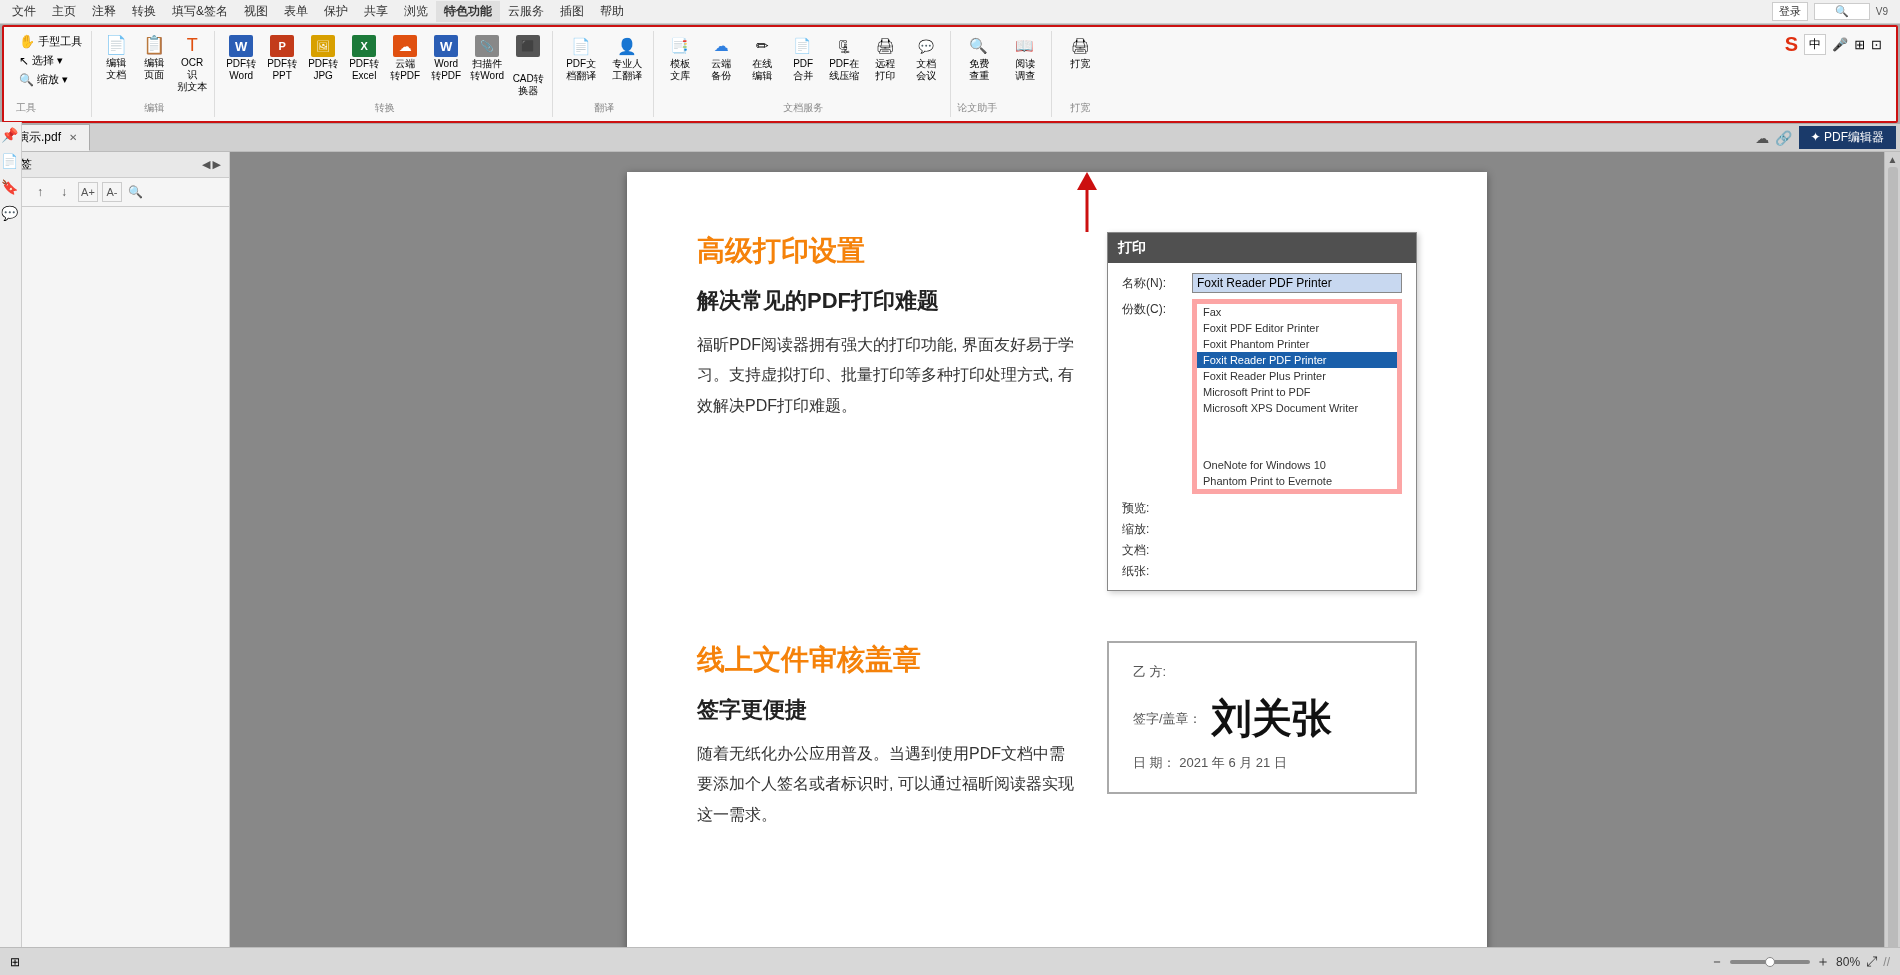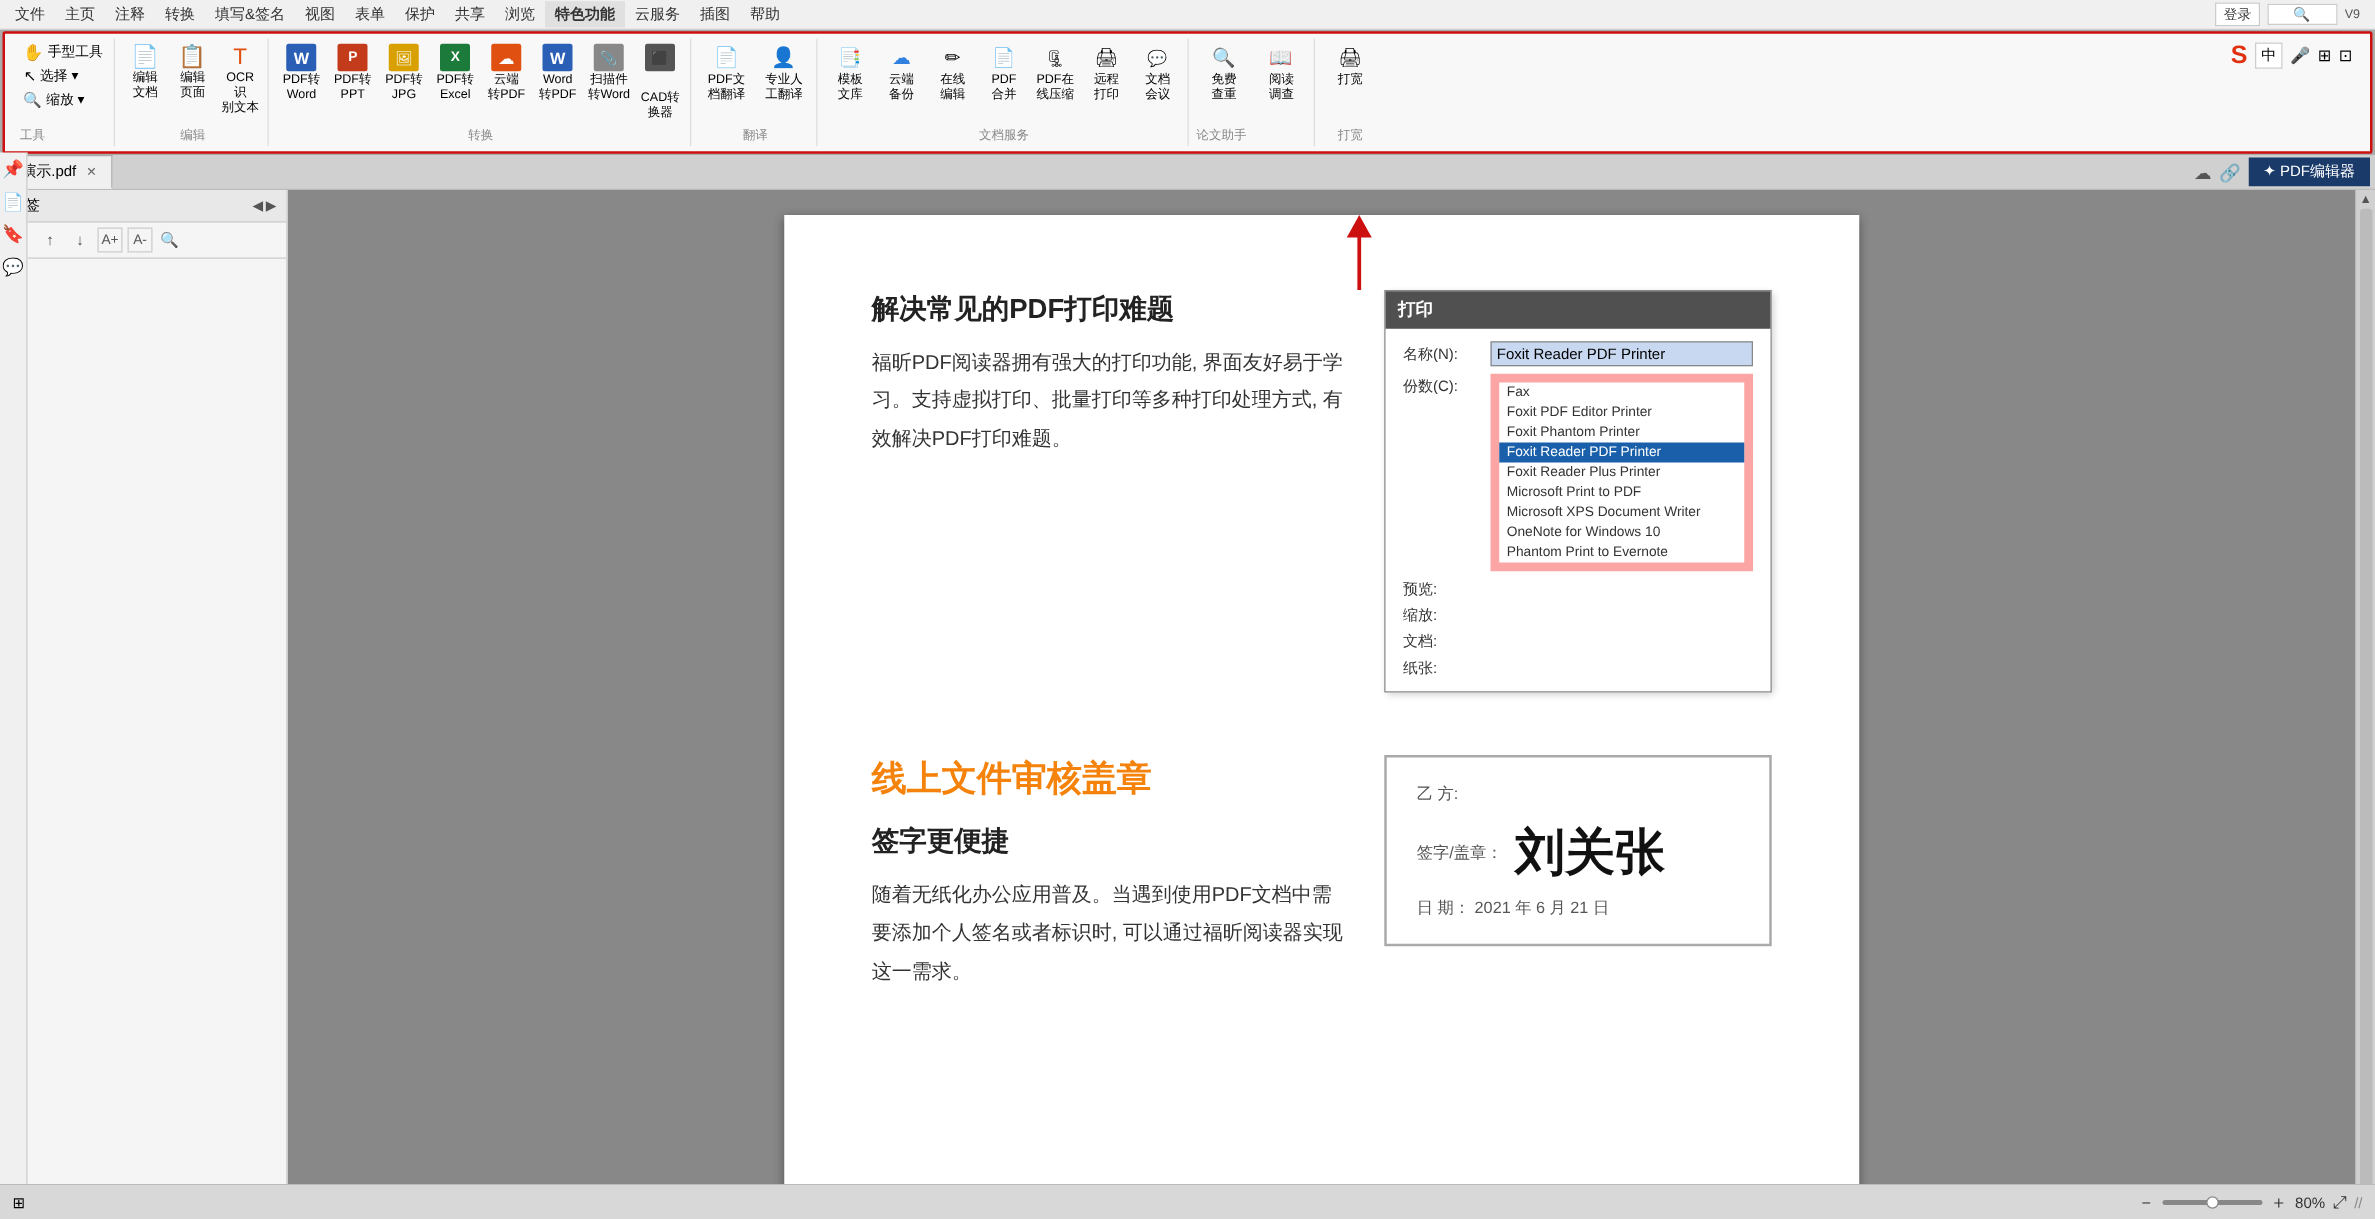--- a/index.html
+++ b/index.html
@@ -242,42 +242,43 @@
       <svg width="80" height="80" viewBox="0 0 80 80">
         <line x1="40" y1="70" x2="40" y2="20" stroke="#cc1010" stroke-width="3"></line>
         <polygon points="40,10 30,28 50,28" fill="#cc1010"></polygon>
       </svg>
     </div>
 
     <div style="background:white; width:860px; min-height:820px; margin:0 auto; box-shadow:0 2px 8px rgba(0,0,0,0.4); padding:60px 70px; position:relative;">
 
       <div style="display:flex; gap:30px; margin-bottom:50px; align-items:flex-start;">
         <div style="flex:1;">
+          <div style="color:#f5820a; font-size:28px; font-weight:bold; margin-bottom:16px; font-family:'Microsoft YaHei',sans-serif;">高级打印设置</div>
           <div style="font-size:22px; font-weight:bold; color:#222; margin-bottom:14px; font-family:'Microsoft YaHei',sans-serif;">解决常见的PDF打印难题</div>
           <div style="font-size:16px; color:#333; line-height:1.9; font-family:'Microsoft YaHei',sans-serif;">福昕PDF阅读器拥有强大的打印功能, 界面友好易于学习。支持虚拟打印、批量打印等多种打印处理方式, 有效解决PDF打印难题。</div>
         </div>
 
         <div style="width:310px; flex-shrink:0; background:white; border:1px solid #888; box-shadow:2px 2px 6px rgba(0,0,0,0.2);">
           <div style="background:#505050; color:white; padding:6px 10px; font-size:14px; font-weight:bold;">打印</div>
           <div style="padding:10px 14px; font-size:12px;">
             <div style="display:flex; align-items:center; margin-bottom:6px;">
               <span style="width:70px; color:#333; font-size:12px; white-space:nowrap;">名称(N):</span>
               <div style="flex:1; border:1px solid #888; padding:2px 4px; background:#c8d8f0; font-size:12px; cursor:pointer;">Foxit Reader PDF Printer</div>
             </div>
             <div style="display:flex; align-items:flex-start; margin-bottom:6px;">
               <span style="width:70px; color:#333; font-size:12px; white-space:nowrap; margin-top:2px;">份数(C):</span>
-              <div style="flex:1; border:7px solid #fca5a5; background:white; cursor:pointer;">
+              <div style="flex:1; border:5px solid #fca5a5; background:white; cursor:pointer;">
                 <div style="padding:2px 6px; font-size:11px; color:#333; cursor:pointer;">Fax</div>
                 <div style="padding:2px 6px; font-size:11px; color:#333; cursor:pointer;">Foxit PDF Editor Printer</div>
                 <div style="padding:2px 6px; font-size:11px; color:#333; cursor:pointer;">Foxit Phantom Printer</div>
                 <div style="padding:2px 6px; font-size:11px; color:white; background:#1a5faa; cursor:pointer;">Foxit Reader PDF Printer</div>
                 <div style="padding:2px 6px; font-size:11px; color:#333; cursor:pointer;">Foxit Reader Plus Printer</div>
                 <div style="padding:2px 6px; font-size:11px; color:#333; cursor:pointer;">Microsoft Print to PDF</div>
                 <div style="padding:2px 6px; font-size:11px; color:#333; cursor:pointer;">Microsoft XPS Document Writer</div>
-                <div style="padding:2px 6px; font-size:11px; color:#333; cursor:pointer;">OneNote for Windows 10</div>
+                <div style="padding:2px 6px; font-size:11px; color:#333; cursor:pointer;margin-top:41px;">OneNote for Windows 10</div>
                 <div style="padding:2px 6px; font-size:11px; color:#333; cursor:pointer;">Phantom Print to Evernote</div>
               </div>
             </div>
             <div style="display:flex; align-items:center; margin-bottom:4px;">
               <span style="width:70px; color:#333; font-size:12px;">预览:</span>
             </div>
             <div style="display:flex; align-items:center; margin-bottom:4px;">
               <span style="width:70px; color:#333; font-size:12px;">缩放:</span>
             </div>
             <div style="display:flex; align-items:center; margin-bottom:4px;">

